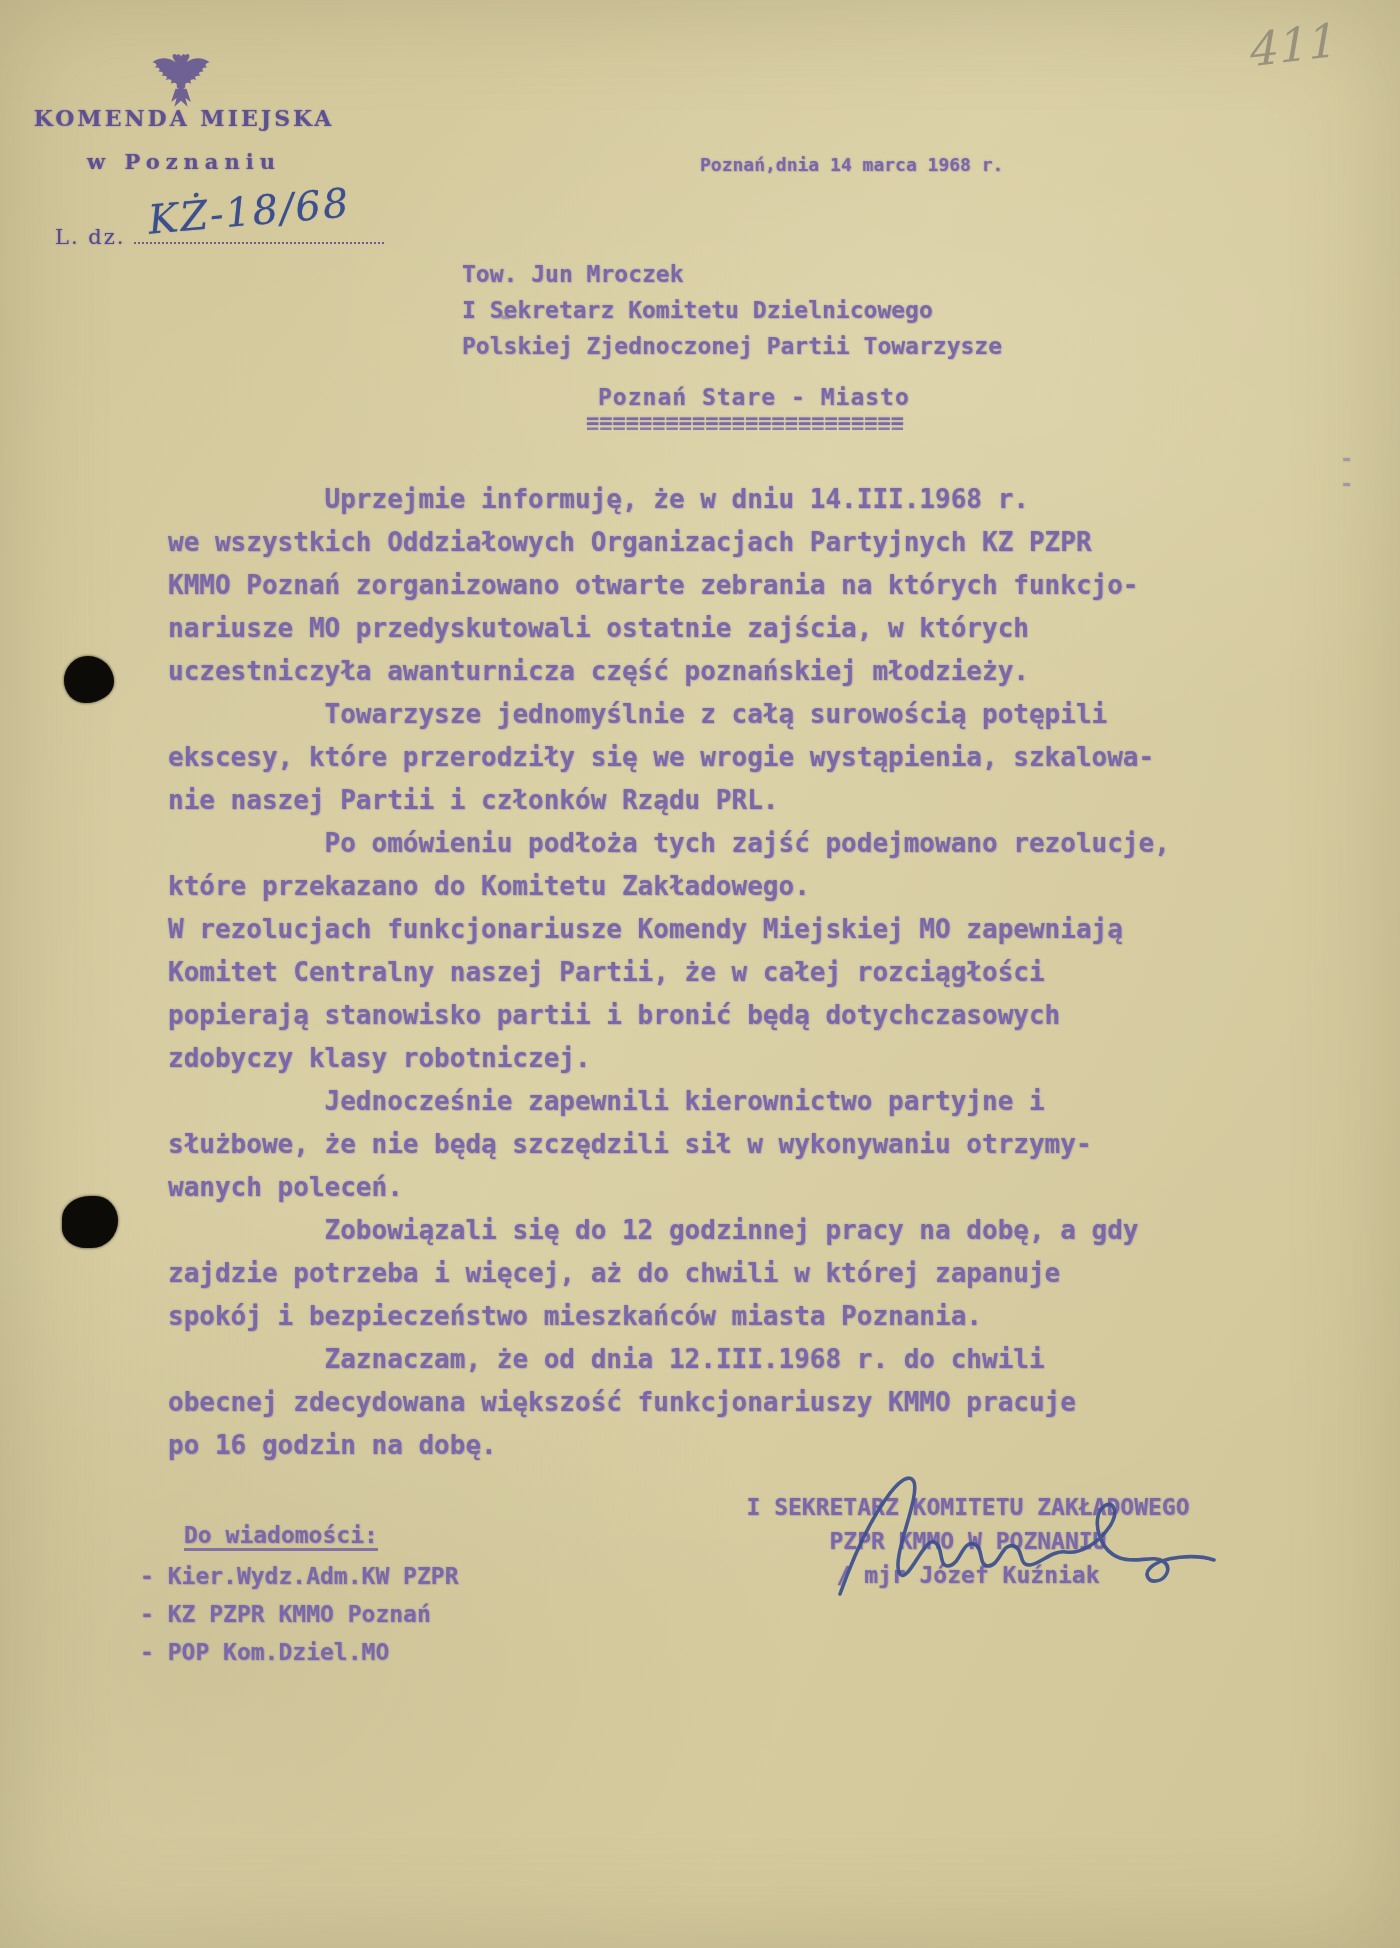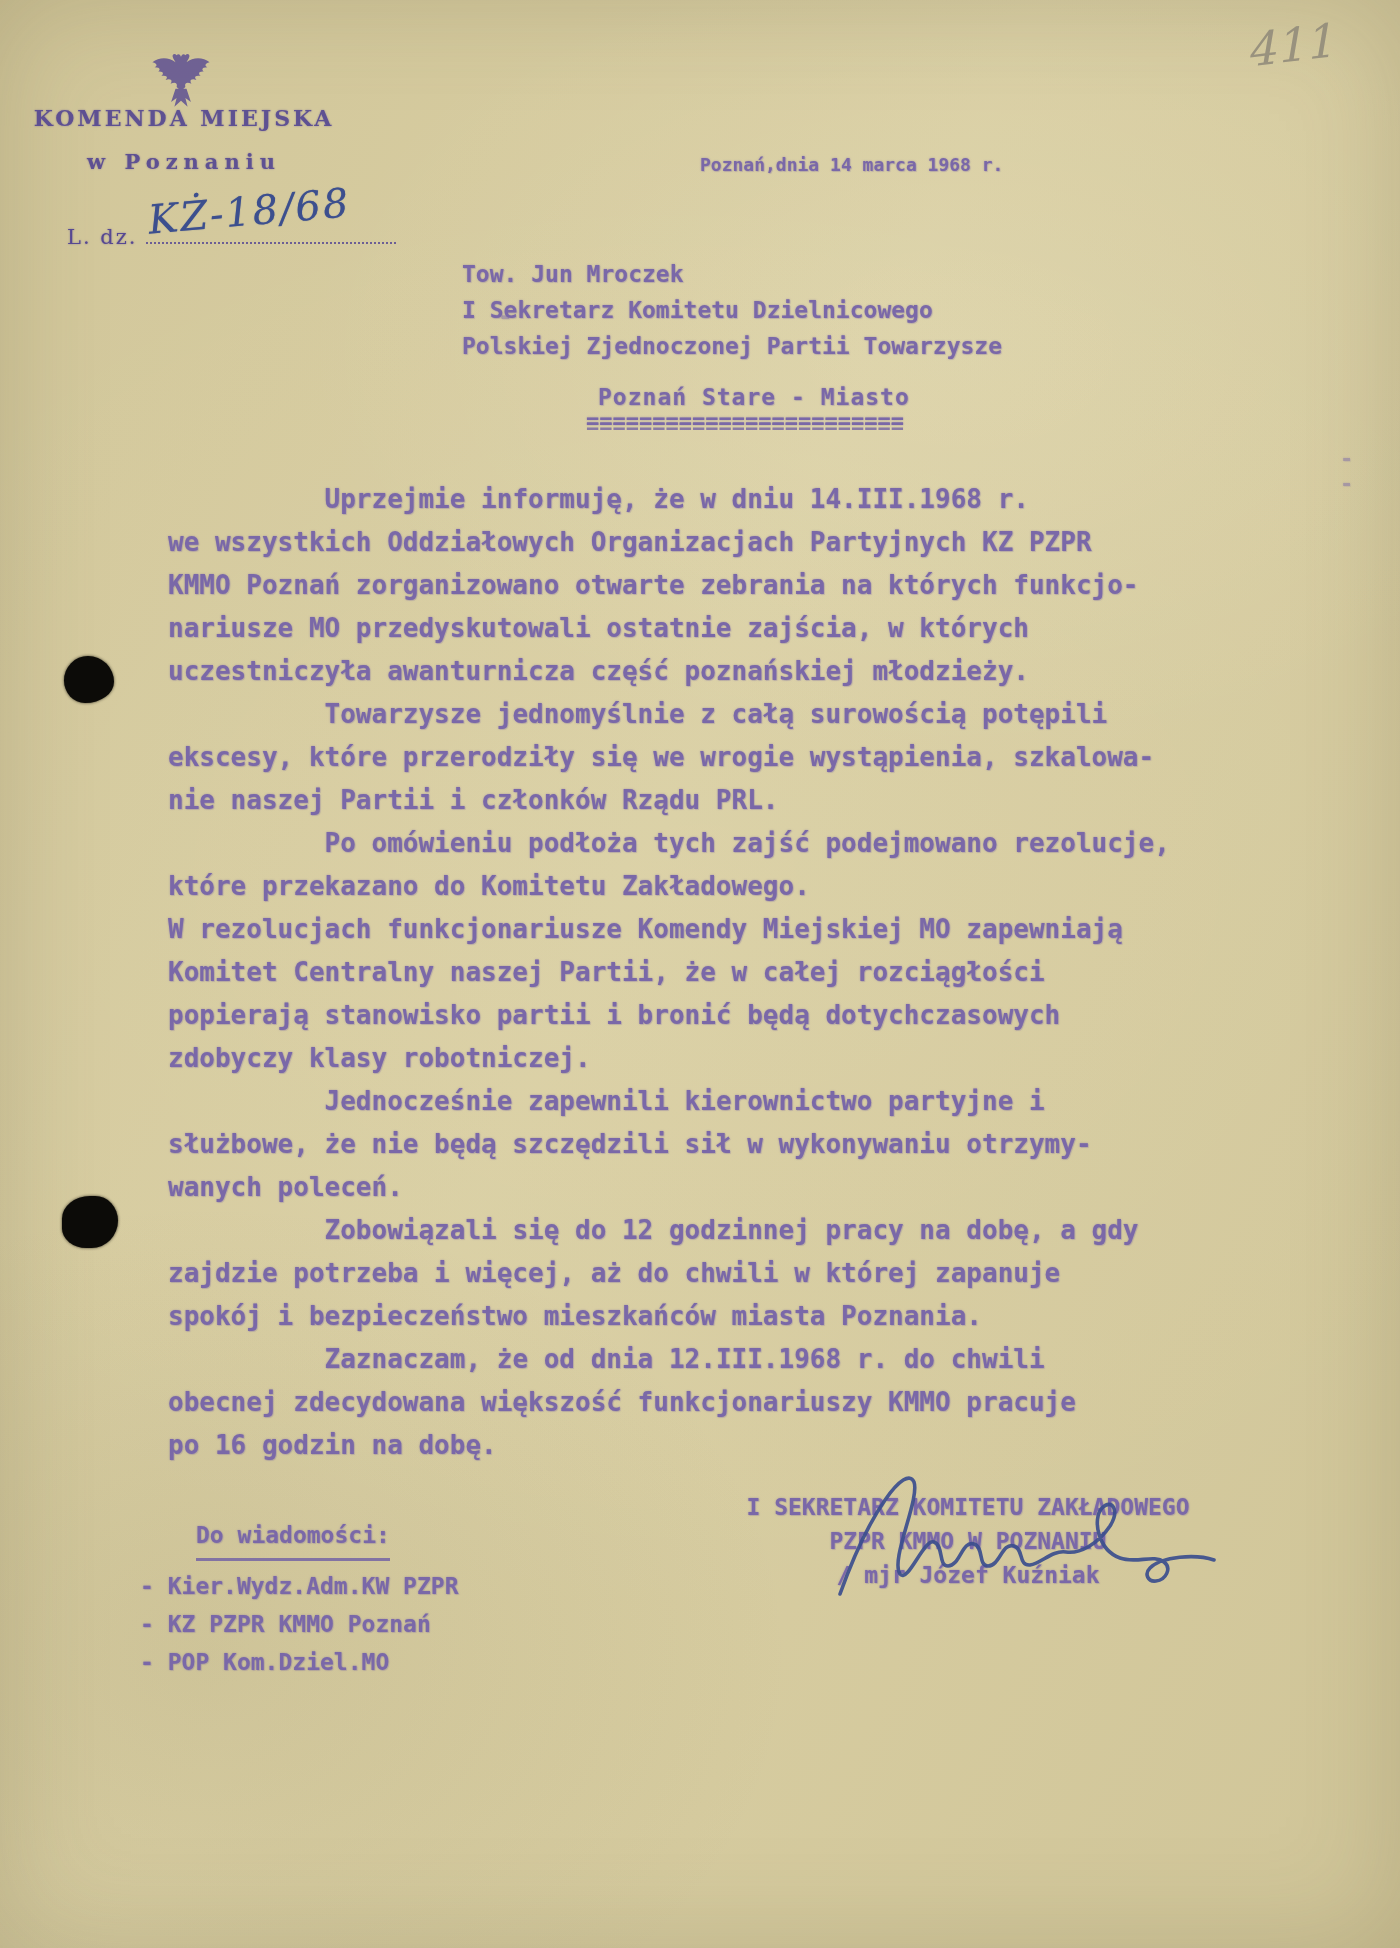--- a/index.html
+++ b/index.html
@@ -30,21 +30,21 @@
   .pencil{ color:#8b8577; }
 
   
   .emblem{position:absolute; left:148px; top:48px; width:66px; height:66px; opacity:.88; filter:blur(.5px);}
   .letterhead{position:absolute; left:4px; top:106px; width:360px; text-align:center;
     font-family:"DejaVu Serif", serif; font-weight:bold; line-height:1.16; opacity:.93;}
   .lh1{font-size:22px; letter-spacing:3px;}
   .lh2{font-size:25px; letter-spacing:1px;}
   .lh3{font-size:21px; letter-spacing:6px; margin-top:18px;}
   .ref-line{position:absolute; left:55px; top:222px; font-family:"DejaVu Serif", serif;
-    font-size:21px; letter-spacing:2px;margin-left:12px;}
+    font-size:21px; letter-spacing:2px;}
   .ref-leader{display:inline-block; width:250px; height:20px; border-bottom:2px dotted #5a4c94;
     vertical-align:baseline; opacity:.85;}
   .ref-number{position:absolute; left:148px; top:188px; font-family:"DejaVu Serif", serif;
     font-style:italic; font-size:40px; letter-spacing:2px; transform:rotate(-5deg);
     text-shadow:0 0 1px rgba(60,79,142,.6);}
 
   
   .date-line{position:absolute; left:700px; top:154px; font-size:18px; font-weight:bold;}
   .archival-number{position:absolute; left:1250px; top:18px; font-size:46px;
     font-family:"DejaVu Serif", serif; font-style:italic;
@@ -61,21 +61,21 @@
     font-size:26px; line-height:43px; font-weight:bold;
     white-space:pre-wrap; letter-spacing:0;}
 
   
   .signature-block{position:absolute; left:728px; top:1490px; width:480px; text-align:center;
     font-size:23px; line-height:34px; font-weight:bold;}
   .signature-svg{position:absolute; left:810px; top:1462px; width:430px; height:150px; opacity:.92;}
 
   
   .distribution{position:absolute; left:140px; top:1522px; font-size:23px; font-weight:bold;}
-  .distribution-title{display:inline-block; margin-left:56px; padding-bottom:10px;
+  .distribution-title{display:inline-block; margin-left:44px; padding-bottom:0px;
     border-bottom:3px solid rgba(116,100,164,.85);}
   .distribution-items{margin-top:6px; line-height:38px;}
 
   
   .hole{position:absolute; background:#0c0b08; box-shadow:0 0 3px rgba(20,18,10,.8);}
   .hole1{left:64px; top:656px; width:50px; height:47px; border-radius:48% 52% 58% 42%/52% 55% 45% 48%;}
   .hole2{left:62px; top:1196px; width:56px; height:52px; border-radius:55% 45% 52% 48%/48% 52% 58% 42%;}
   .artifact{position:absolute; font-weight:bold; opacity:.5;}
 </style>
 </head>

